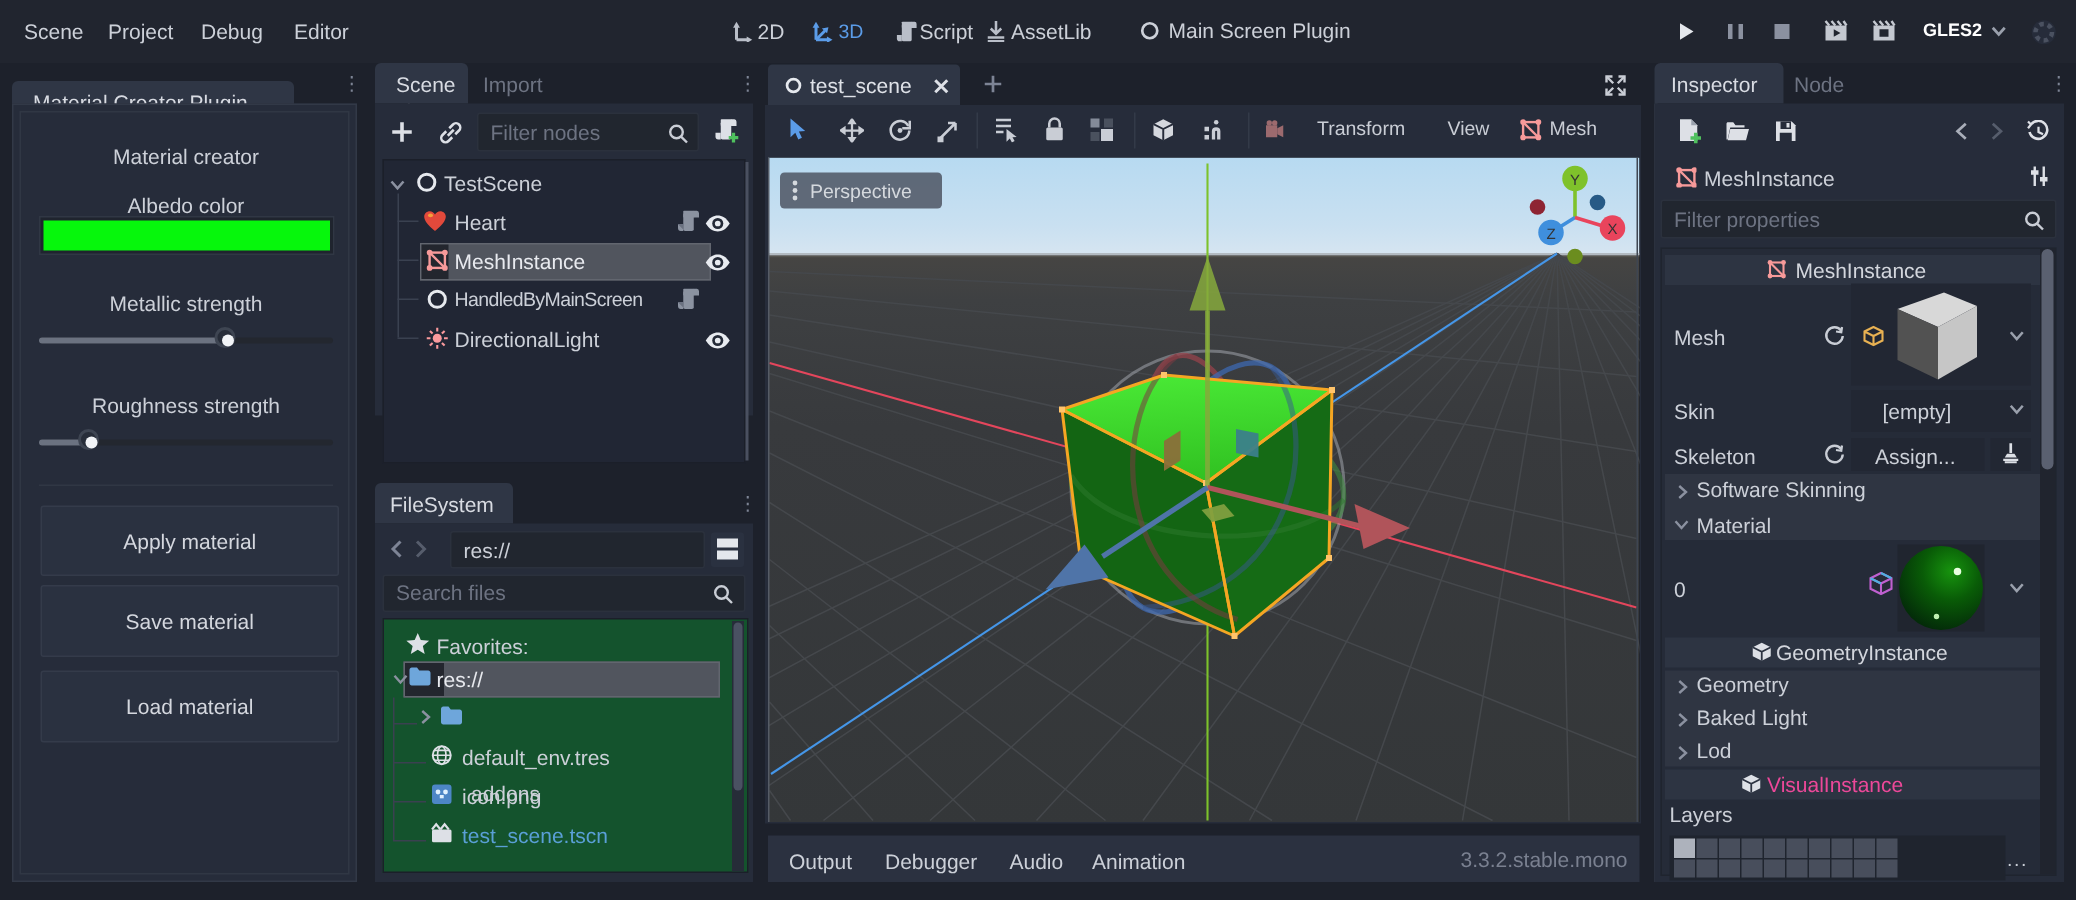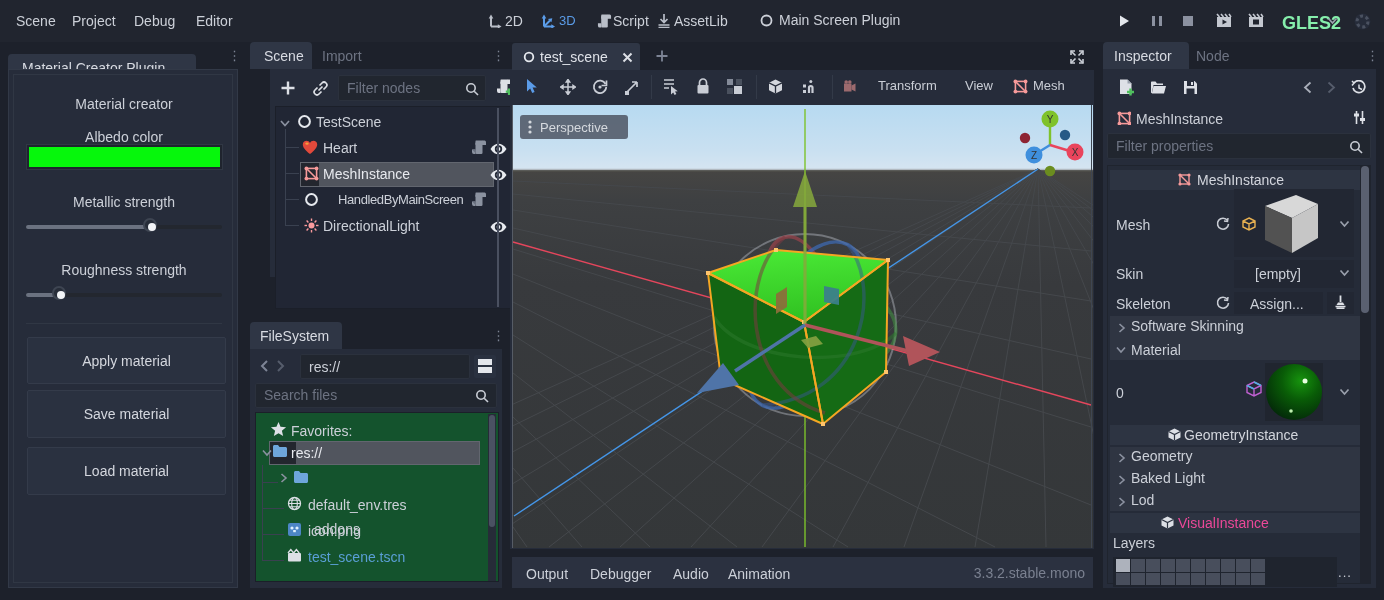--- a/index.html
+++ b/index.html
@@ -99,21 +99,21 @@
           <path d="M6.5 6.5 L11 9 L6.5 11.5 Z" fill="#21252f"></path>
         </svg>
       </div>
   <div class="abs" style="left:1248px;top:13px;">
         <svg width="18" height="15" viewBox="0 0 18 15">
           <path d="M1 4 L15 4 L15 14 L1 14 Z" fill="#c4c8d0"></path>
           <path d="M1 1 L3.5 4 M5 1 L7.5 4 M9 1 L11.5 4 M13 1 L15 4" stroke="#c4c8d0" stroke-width="1.6"></path>
           <rect x="5" y="6.5" width="6" height="5" fill="#21252f"></rect>
         </svg>
       </div>
-  <div class="abs" style="left:1282px;top:13px;color:#86efac;font-size:18px;font-weight:bold;">GLES2</div>
+  <div class="abs" style="left:1282px;top:13px;color:#ffffff;font-size:12px;font-weight:bold;">GLES2</div>
   <div class="abs" style="left:1327px;top:17px;">
         <svg width="11" height="8" viewBox="0 0 11 8">
           <path d="M1.5 1.5 L5.5 6 L9.5 1.5" stroke="#9aa0ac" stroke-width="1.8" fill="none"></path>
         </svg>
       </div>
   <div class="abs" style="left:1353px;top:12px;">
         <svg width="19" height="19" viewBox="0 0 19 19">
           <circle cx="9.5" cy="9.5" r="8" fill="#262c3a"></circle>
           <circle cx="9.5" cy="9.5" r="5.5" stroke="#4a5160" stroke-width="3" stroke-dasharray="3 2.7" fill="none"></circle>
         </svg>
@@ -157,21 +157,21 @@
   </div>
 </div>
 
 <div class="abs tab-active" style="left:250px;top:42px;width:62px;height:27px;">
   <span style="position:absolute;left:14px;top:6px;">Scene</span>
 </div>
 <div class="abs tab-inactive" style="left:312px;top:48px;">
   <span style="position:absolute;left:10px;">Import</span>
 </div>
 <div class="abs" style="left:492px;top:48px;color:#7d8495;font-size:13px;">⋮</div>
-<div class="abs panel" style="left:250px;top:69px;width:252px;height:208px;margin-left:20px;">
+<div class="abs panel" style="left:250px;top:69px;width:252px;height:208px;">
 
   <div class="abs" style="left:10px;top:11px;">
         <svg width="16" height="16" viewBox="0 0 16 16">
           <path d="M8 1.5 L8 14.5 M1.5 8 L14.5 8" stroke="#dde0e6" stroke-width="2.4"></path>
         </svg>
       </div>
   <div class="abs" style="left:43px;top:12px;">
         <svg width="15" height="15" viewBox="0 0 15 15">
           <path d="M6.5 4.5 L9 2 A2.6 2.6 0 0 1 13 6 L10.5 8.5 M8.5 10.5 L6 13 A2.6 2.6 0 0 1 2 9 L4.5 6.5" stroke="#dde0e6" stroke-width="1.7" fill="none"></path>
           <path d="M5.5 9.5 L9.5 5.5" stroke="#dde0e6" stroke-width="1.7"></path>
@@ -243,21 +243,21 @@
     <div class="abs" style="left:47px;top:59px;color:#e8eaef;font-size:14px;">MeshInstance</div>
     <svg class="abs" style="left:214px;top:62px;" width="17" height="12" viewBox="0 0 17 12">
           <path d="M0.5 6 C3 2 5.7 0.7 8.5 0.7 C11.3 0.7 14 2 16.5 6 C14 10 11.3 11.3 8.5 11.3 C5.7 11.3 3 10 0.5 6 Z" fill="#e8ebf0"></path>
           <circle cx="8.5" cy="6" r="3.7" fill="#242a37"></circle>
           <circle cx="8.5" cy="6" r="1.9" fill="#e8ebf0"></circle>
         </svg>
 
     <svg class="abs" style="left:28px;top:85px;" width="15" height="15" viewBox="0 0 15 15">
           <circle cx="7.5" cy="7.5" r="5.4" stroke="#e6e9ee" stroke-width="2" fill="none"></circle>
         </svg>
-    <div class="abs" style="left:62px;top:85px;color:#ccd0d8;font-size:13px;letter-spacing:-0.4px;">HandledByMainScreen</div>
+    <div class="abs" style="left:47px;top:85px;color:#ccd0d8;font-size:13px;letter-spacing:-0.4px;">HandledByMainScreen</div>
     <svg class="abs" style="left:195px;top:85px;" width="16" height="15" viewBox="0 0 16 15">
           <g fill="#8b92a0">
             <path d="M7 0.5 L13.6 0.5 Q15 0.5 15 2.2 L15 5 L11.5 5 L11.5 0.5 Z"></path>
             <rect x="4.5" y="0.5" width="7.5" height="4.5" rx="0.5"></rect>
             <rect x="4.5" y="2" width="7" height="12" rx="1.2"></rect>
             <path d="M1 9.5 L4.5 9.5 L4.5 14 L2.8 14 Q1 14 1 12 Z"></path>
             <path d="M1 9.5 L4.5 13 L4.5 9.5 Z" fill="#6a7180"></path>
           </g>
         </svg>
 

